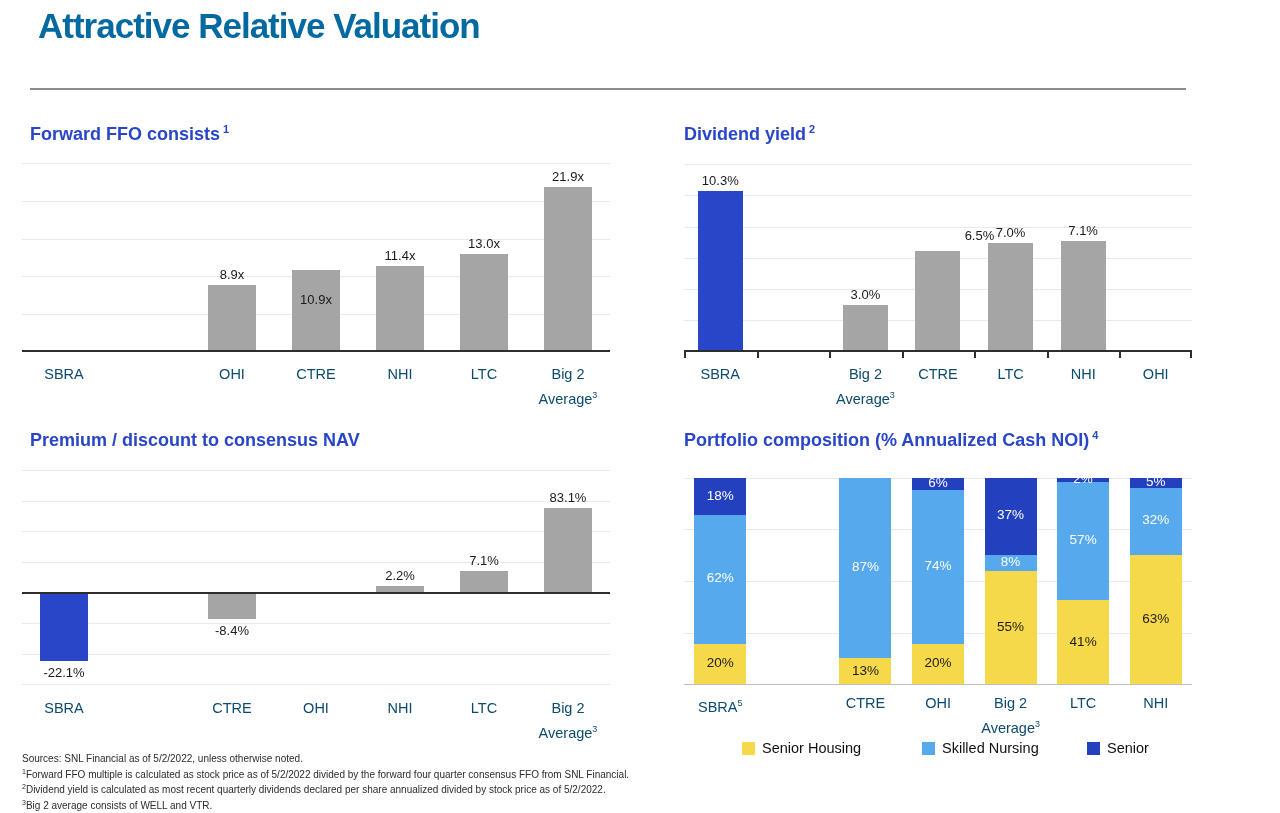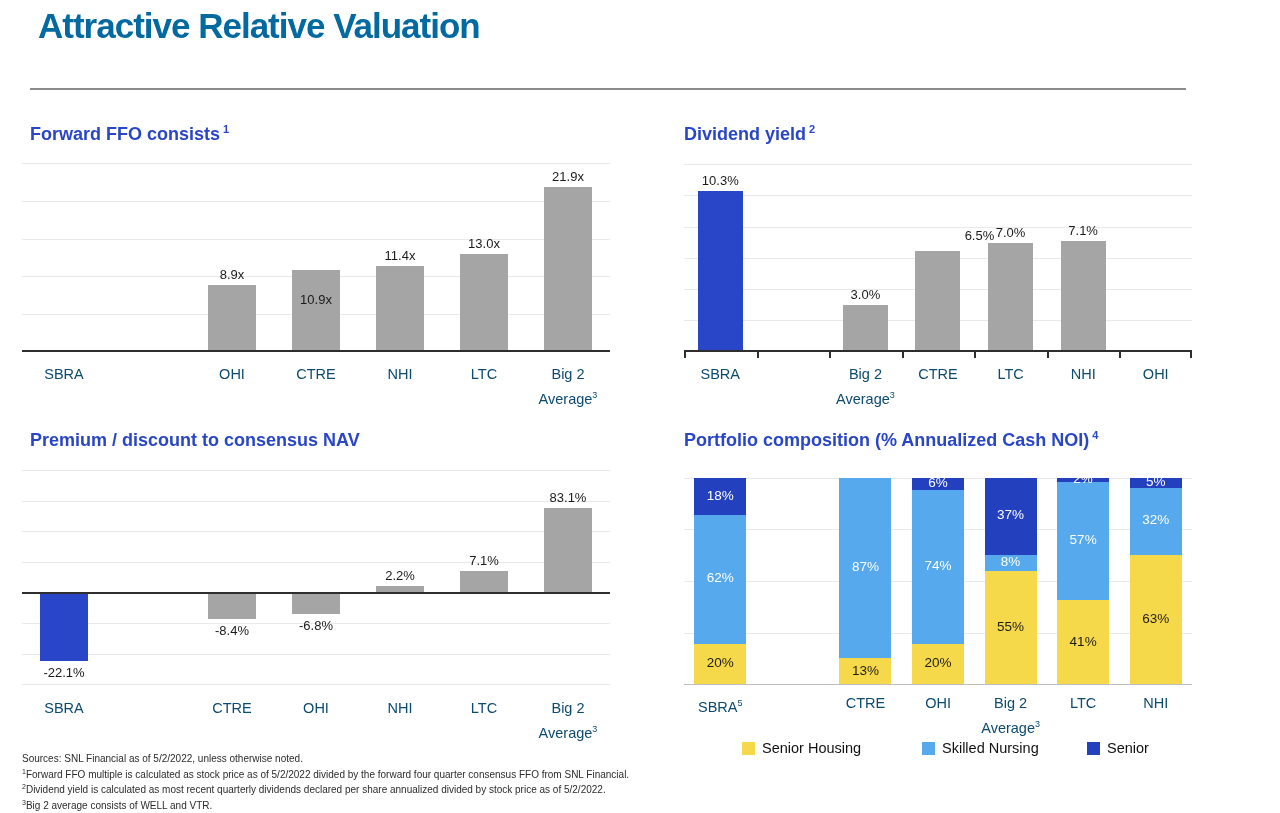--- a/index.html
+++ b/index.html
@@ -192,24 +192,20 @@
         <div class="gridline" style="top: 201.786px;"></div>
         <div class="gridline" style="top: 232.435px;"></div>
         <div class="slot" style="left: 0px; width: 84px;">
           <div class="bar" style="left: 18px; width: 48px; top: 140.987px; height: 67.7351px; background: rgb(41, 70, 200);"></div>
           <div class="val-label" style="top: 212.722px;">-22.1%</div>
         </div>
         <div class="slot" style="left: 84px; width: 84px;"></div>
         <div class="slot" style="left: 168px; width: 84px;">
           <div class="bar" style="left: 18px; width: 48px; top: 140.987px; height: 25.7455px; background: rgb(165, 165, 165);"></div>
           <div class="val-label" style="top: 170.732px;">-8.4%</div>
-        </div>
-        <div class="slot" style="left: 252px; width: 84px;">
-          <div class="bar" style="left: 18px; width: 48px; top: 140.987px; height: 20.8416px; background: rgb(165, 165, 165);"></div>
-          <div class="val-label" style="top: 165.829px;">-6.8%</div>
         </div>
         <div class="slot" style="left: 336px; width: 84px;">
           <div class="bar" style="left: 18px; width: 48px; top: 134.244px; height: 6.74286px; background: rgb(165, 165, 165);"></div>
           <div class="val-label" style="top: 116.244px;">2.2%</div>
         </div>
         <div class="slot" style="left: 420px; width: 84px;">
           <div class="bar" style="left: 18px; width: 48px; top: 119.226px; height: 21.761px; background: rgb(165, 165, 165);"></div>
           <div class="val-label" style="top: 101.226px;">7.1%</div>
         </div>
         <div class="slot" style="left: 504px; width: 84px;">

